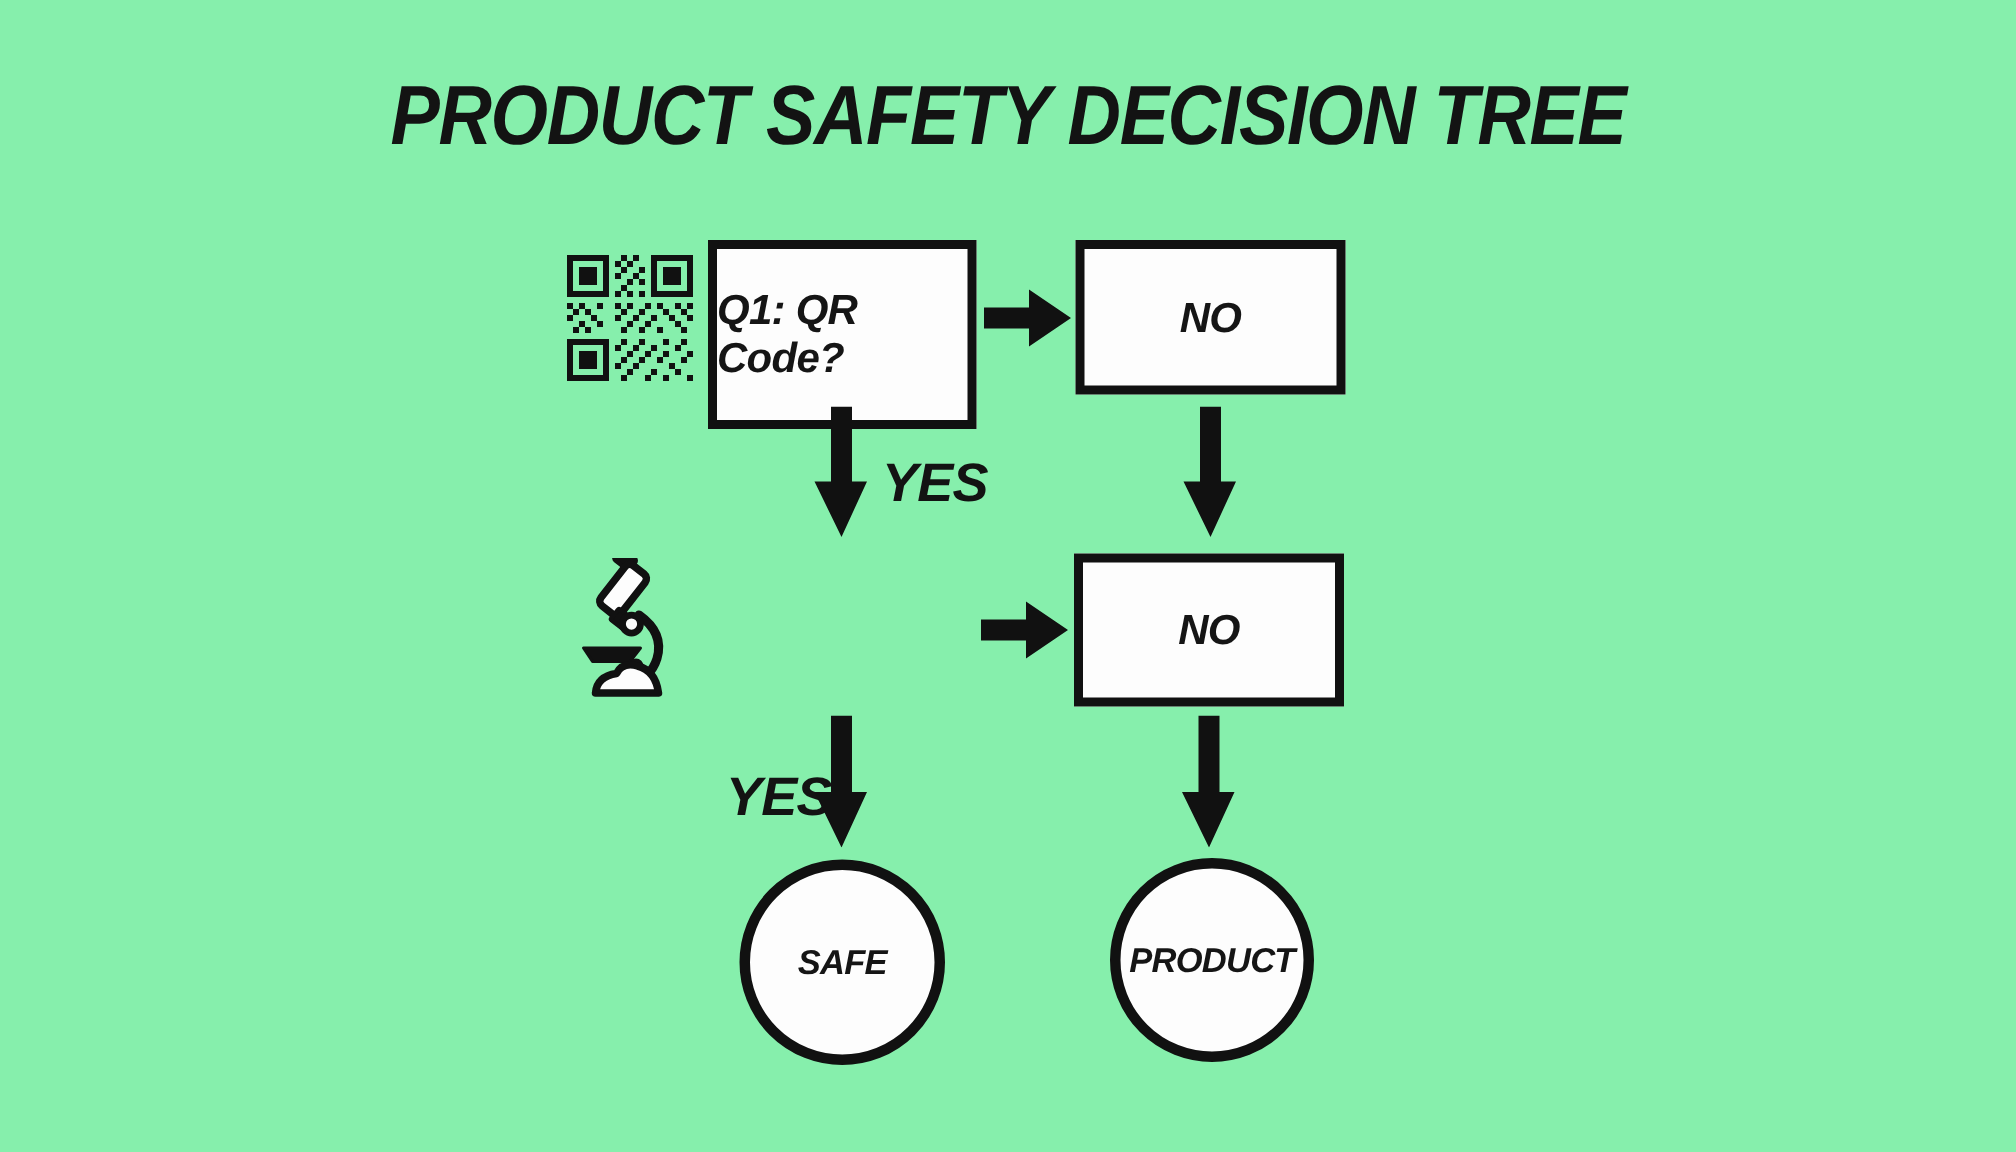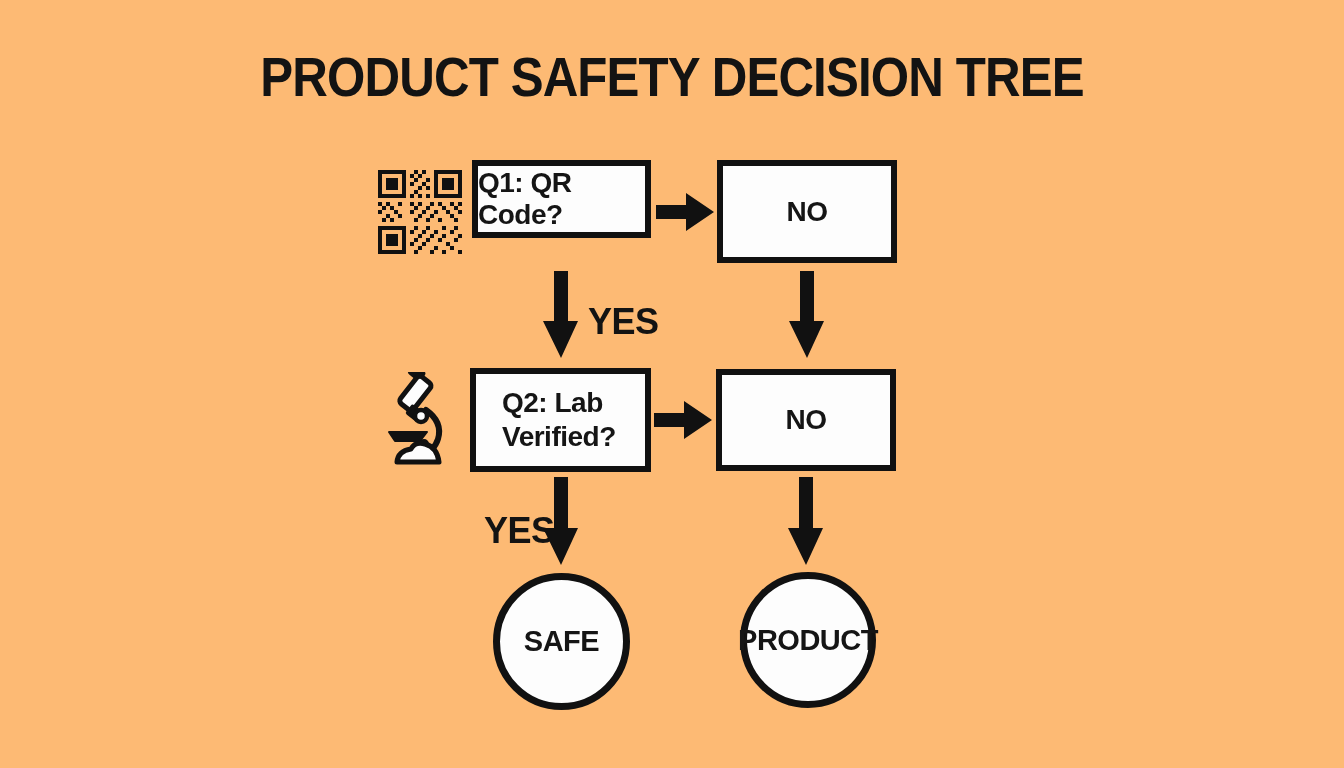--- a/index.html
+++ b/index.html
@@ -1,44 +1,45 @@
 <!DOCTYPE html>
 <html><head>
 <meta charset="utf-8">
 <style>
   html,body { margin:0; padding:0; }
   .stage {
     position:relative; width:1344px; height:768px;
-    background:#fdba74; overflow:hidden;
+    background:#86efac; overflow:hidden;
     font-family:"Liberation Sans", sans-serif;
     color:#151515;
+    font-style:italic;
   }
   .title {
     position:absolute; top:44px; left:0; width:1344px;
     text-align:center; font-size:56px; font-weight:700;
     letter-spacing:-1px; white-space:nowrap;
     transform:scaleX(0.88); transform-origin:center;
     color:#131313;
   }
   .node-box {
     position:absolute; box-sizing:border-box;
     border:6px solid #111; background:#fdfdfd;
     display:flex; align-items:center; justify-content:center;
     font-weight:700; font-size:28px; letter-spacing:-0.5px;
   }
-  .box-q1  { left:472px; top:160px; width:179px; height:78px; }
+  .box-q1  { left:472px; top:160px; width:179px; height:126px; }
   .box-no1 { left:717px; top:160px; width:180px; height:103px; }
   .box-q2  { left:470px; top:368px; width:181px; height:104px; justify-content:flex-start; padding-left:26px; }
   .box-no2 { left:716px; top:369px; width:180px; height:102px; }
   .wrap-label { width:140px; text-align:left; line-height:1.22; }
   .end-circle {
     position:absolute; box-sizing:border-box;
     border:7px solid #111; border-radius:50%; background:#fdfdfd;
     display:flex; align-items:center; justify-content:center;
-    font-weight:700; font-size:29px; letter-spacing:-0.5px;
+    font-weight:700; font-size:23px; letter-spacing:-0.5px;
   }
   .circle-safe   { left:493px; top:573px; width:137px; height:137px; }
   .circle-unsafe { left:740px; top:572px; width:136px; height:136px; }
   .arrow { position:absolute; line-height:0; }
   .arrow svg { display:block; }
   .arrow path { fill:#111; }
   .arr-right-1 { left:656px; top:191px; }
   .arr-right-2 { left:654px; top:399px; }
   .arr-down-1L { left:542px; top:271px; }
   .arr-down-1R { left:788px; top:271px; }
@@ -103,23 +104,20 @@
         <rect x="22" y="36" width="11" height="9" rx="1" transform="rotate(38 27 40)" fill="#111" stroke-width="3"></rect>
         <path d="M39 38 Q56 50 51 67 Q47 80 33 84" fill="none" stroke-width="6" stroke-linecap="round"></path>
         <circle cx="34" cy="44" r="6" fill="#fdfdfd" stroke-width="4.5"></circle>
         <path d="M2 60 L40 60 L33 69 L8 69 Z" fill="#111" stroke-width="2"></path>
         <circle cx="37" cy="72" r="3.5" fill="#fdfdfd" stroke-width="3"></circle>
         <path d="M10 90 Q11 79 24 77 Q28 69 38 72 Q50 75 52 90 Z" fill="#fdfdfd" stroke-width="5"></path>
       </g>
     </svg>
   </div>
 
-  <div class="node-box box-q2">
-    <span class="wrap-label">Q2: Lab Verified?</span>
-  </div>
 
   <div class="arrow arr-right-2">
     <svg width="58" height="42" viewBox="0 0 58 42">
         <path d="M0 14h30V2l28 19-28 19V28H0z"></path>
       </svg>
   </div>
 
   <div class="node-box box-no2">
     <span>NO</span>
   </div>

